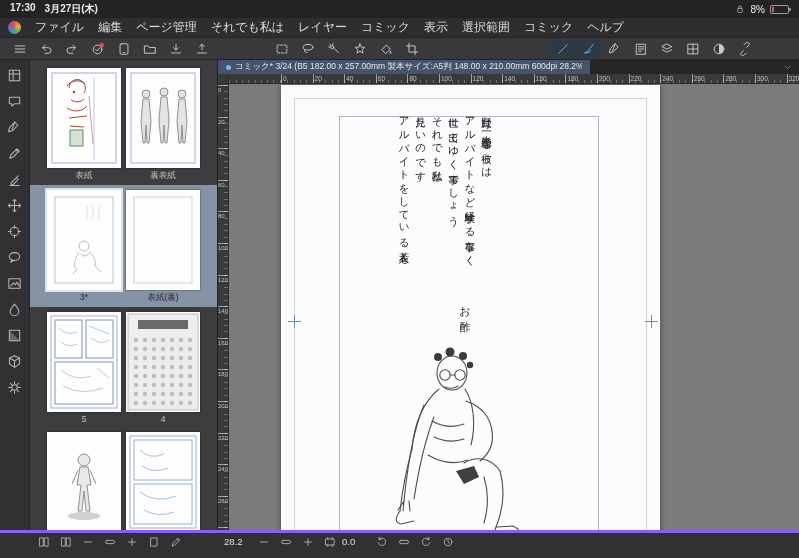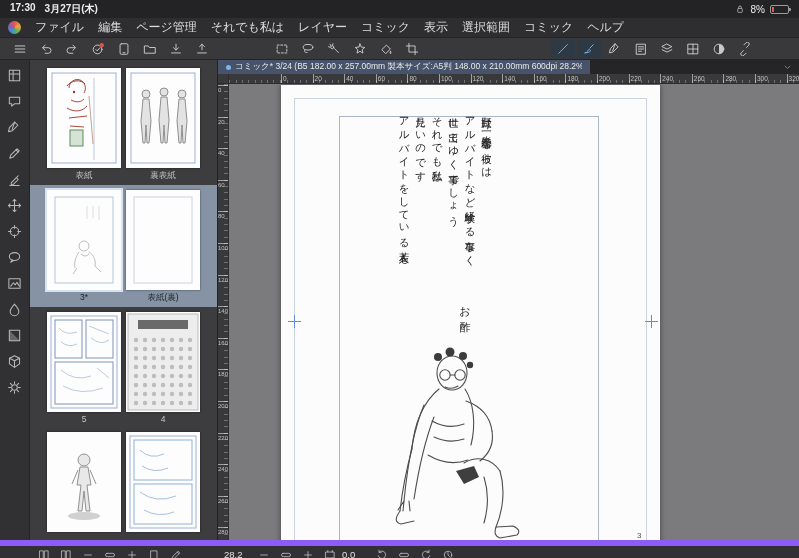--- a/index.html
+++ b/index.html
@@ -86,21 +86,21 @@
   .crop-mark::before{content:"";position:absolute;left:0;right:0;top:6px;height:1px;background:#5b8dd9;}
   .crop-mark::after{content:"";position:absolute;top:0;bottom:0;left:6px;width:1px;background:#5b8dd9;}
   .cm-left{left:7px;top:230px;}
   .cm-right{left:364px;top:230px;}
   .v-text{position:absolute;top:24px;right:166px;height:178px;writing-mode:vertical-rl;font-family:"Liberation Serif","DejaVu Serif",serif;font-size:10.5px;line-height:16.5px;letter-spacing:1.5px;color:#1c1c1c;white-space:pre;}
   .center-label{position:absolute;top:214px;left:176px;writing-mode:vertical-rl;font-family:"Liberation Serif","DejaVu Serif",serif;font-size:11px;letter-spacing:2px;color:#1c1c1c;}
   .figure{position:absolute;left:85px;top:258px;width:160px;height:210px;}
   .page-num{position:absolute;left:356px;top:446px;font-size:8px;color:#555;}
 
   
-  .bottom-bar{height:18px;background:#313133;border-top:6px solid #8b5cf6;position:relative;flex:none;}
+  .bottom-bar{height:28px;background:#313133;border-top:3px solid #8b5cf6;position:relative;flex:none;}
   .bb-group{position:absolute;top:1px;height:16px;display:flex;align-items:center;gap:2px;}
   .bbtn{width:20px;height:16px;display:flex;align-items:center;justify-content:center;color:#bdbdbd;}
   .bbtn svg{width:12px;height:12px;}
   .bb-val{position:absolute;top:3px;font-size:9.5px;color:#e2e2e2;}
 </style>
 </head>
 <body>
 
 <div class="app">
 

